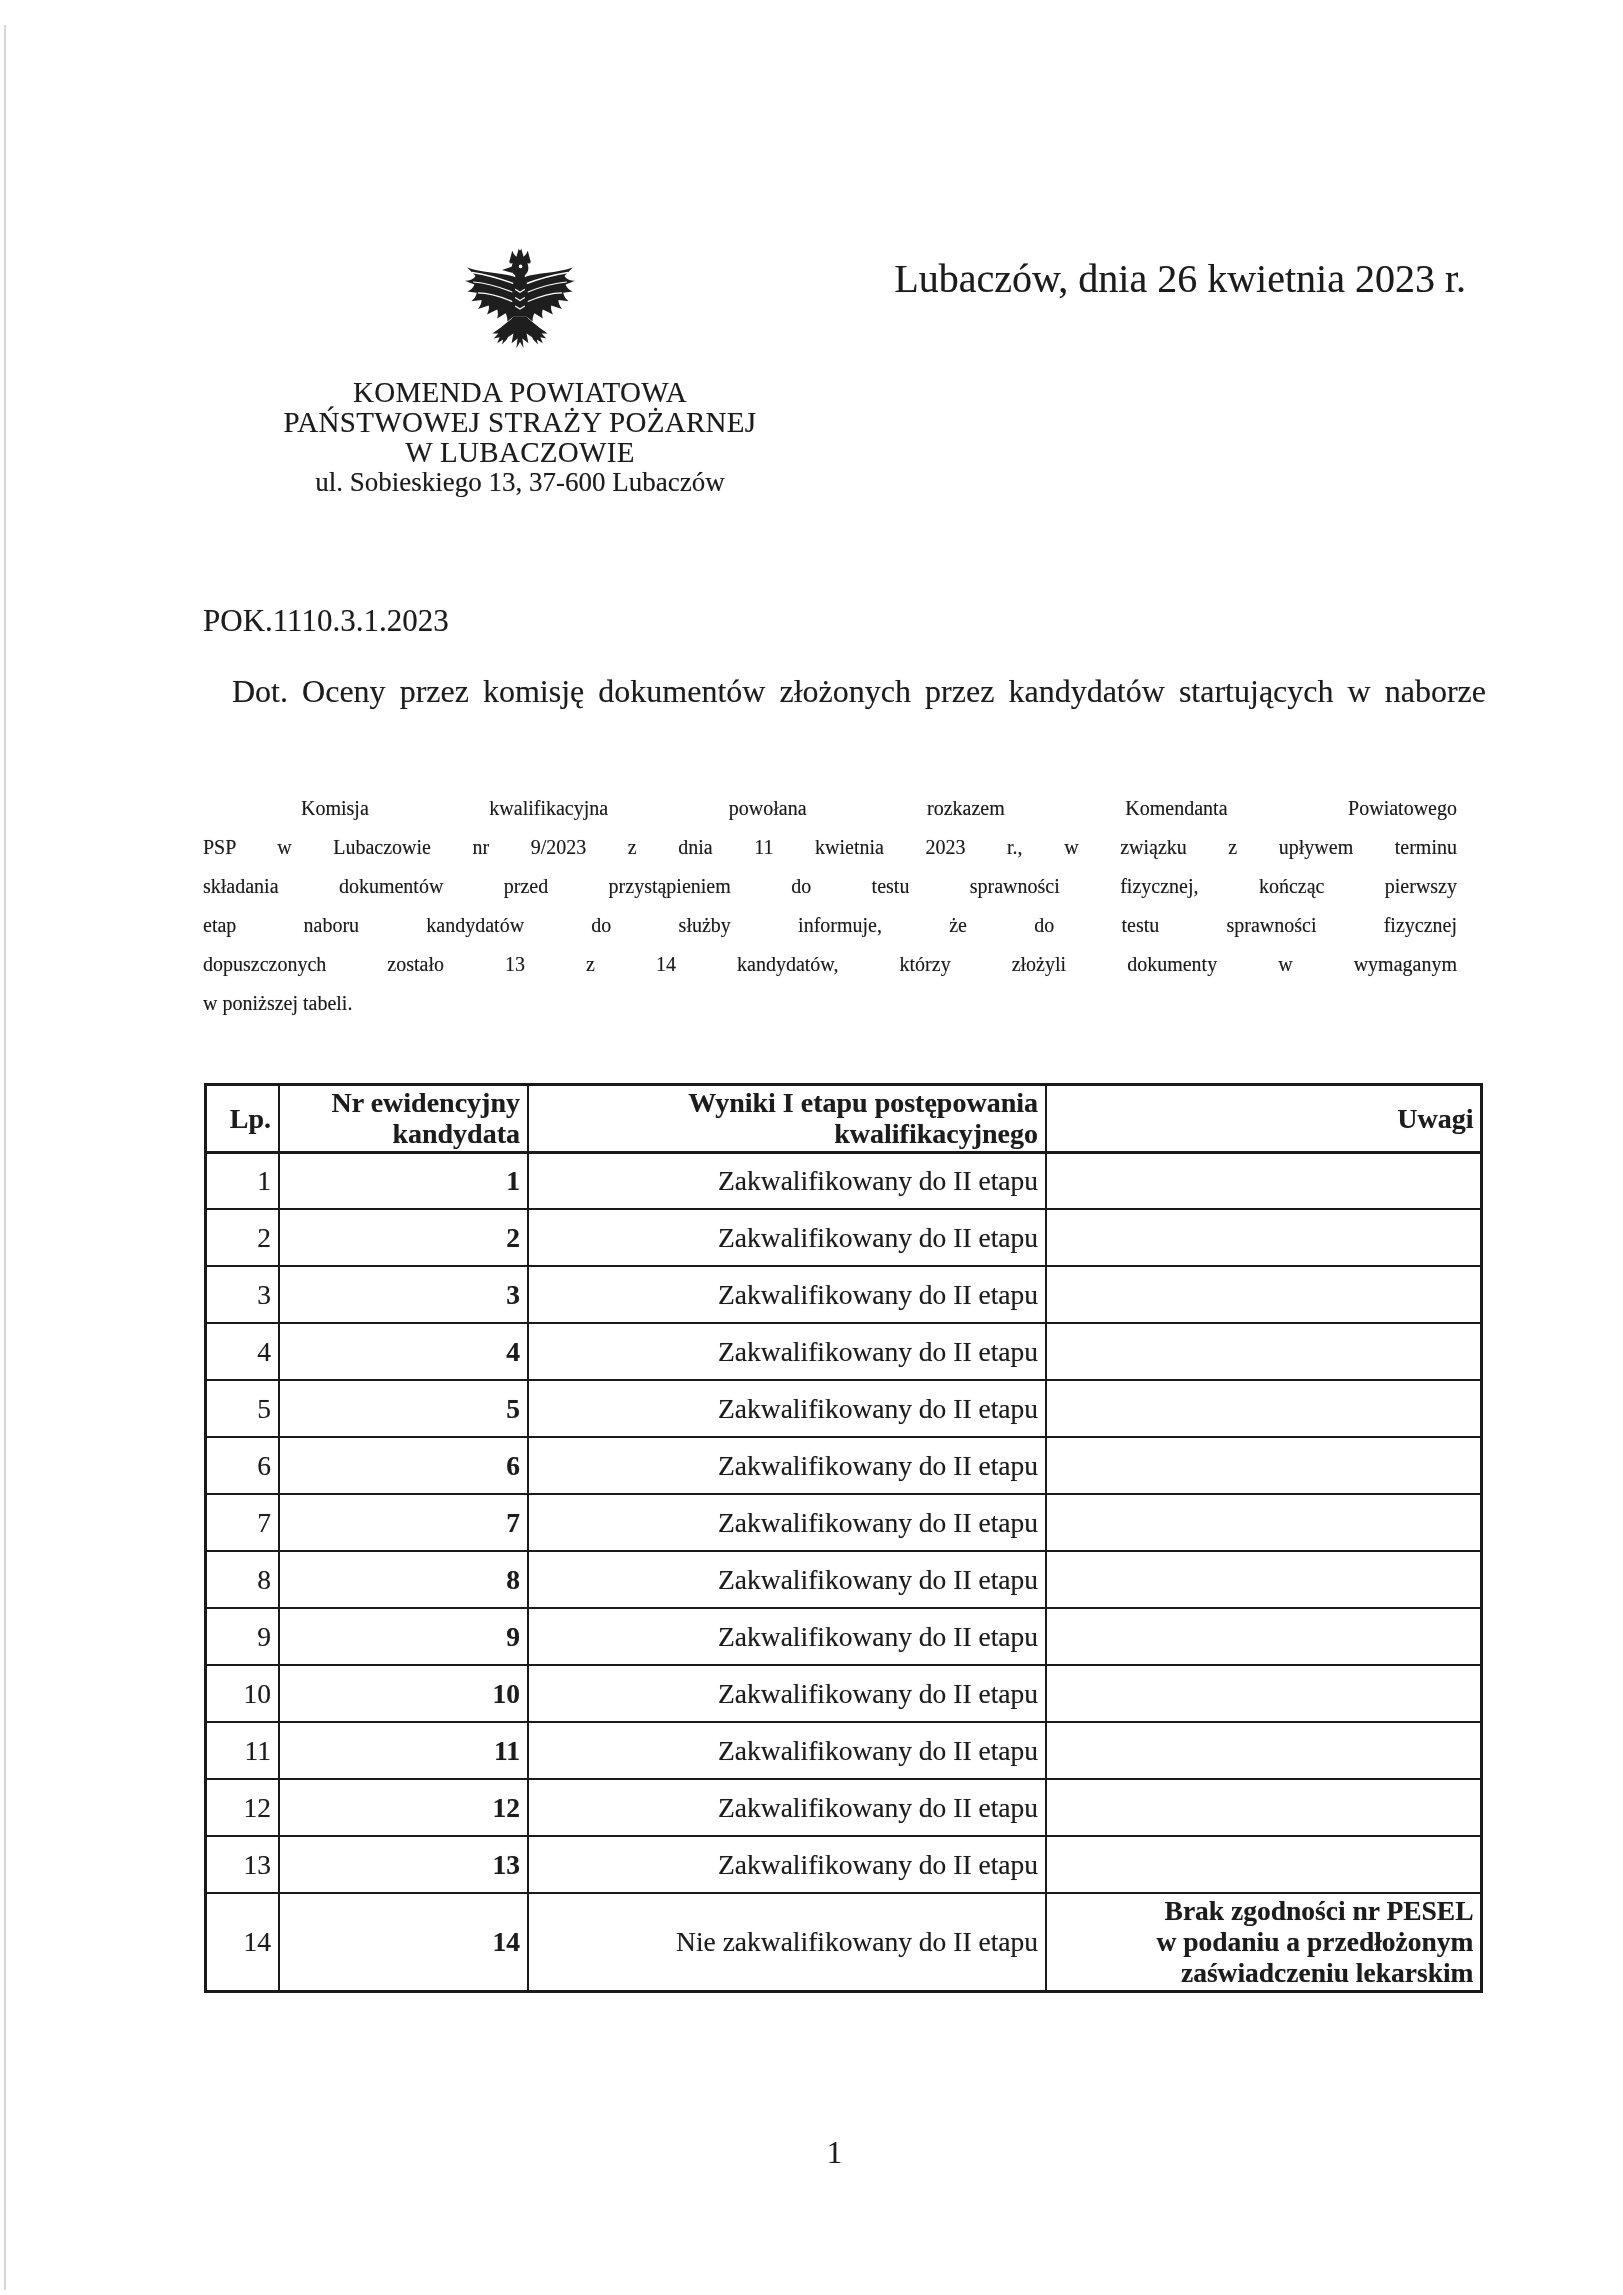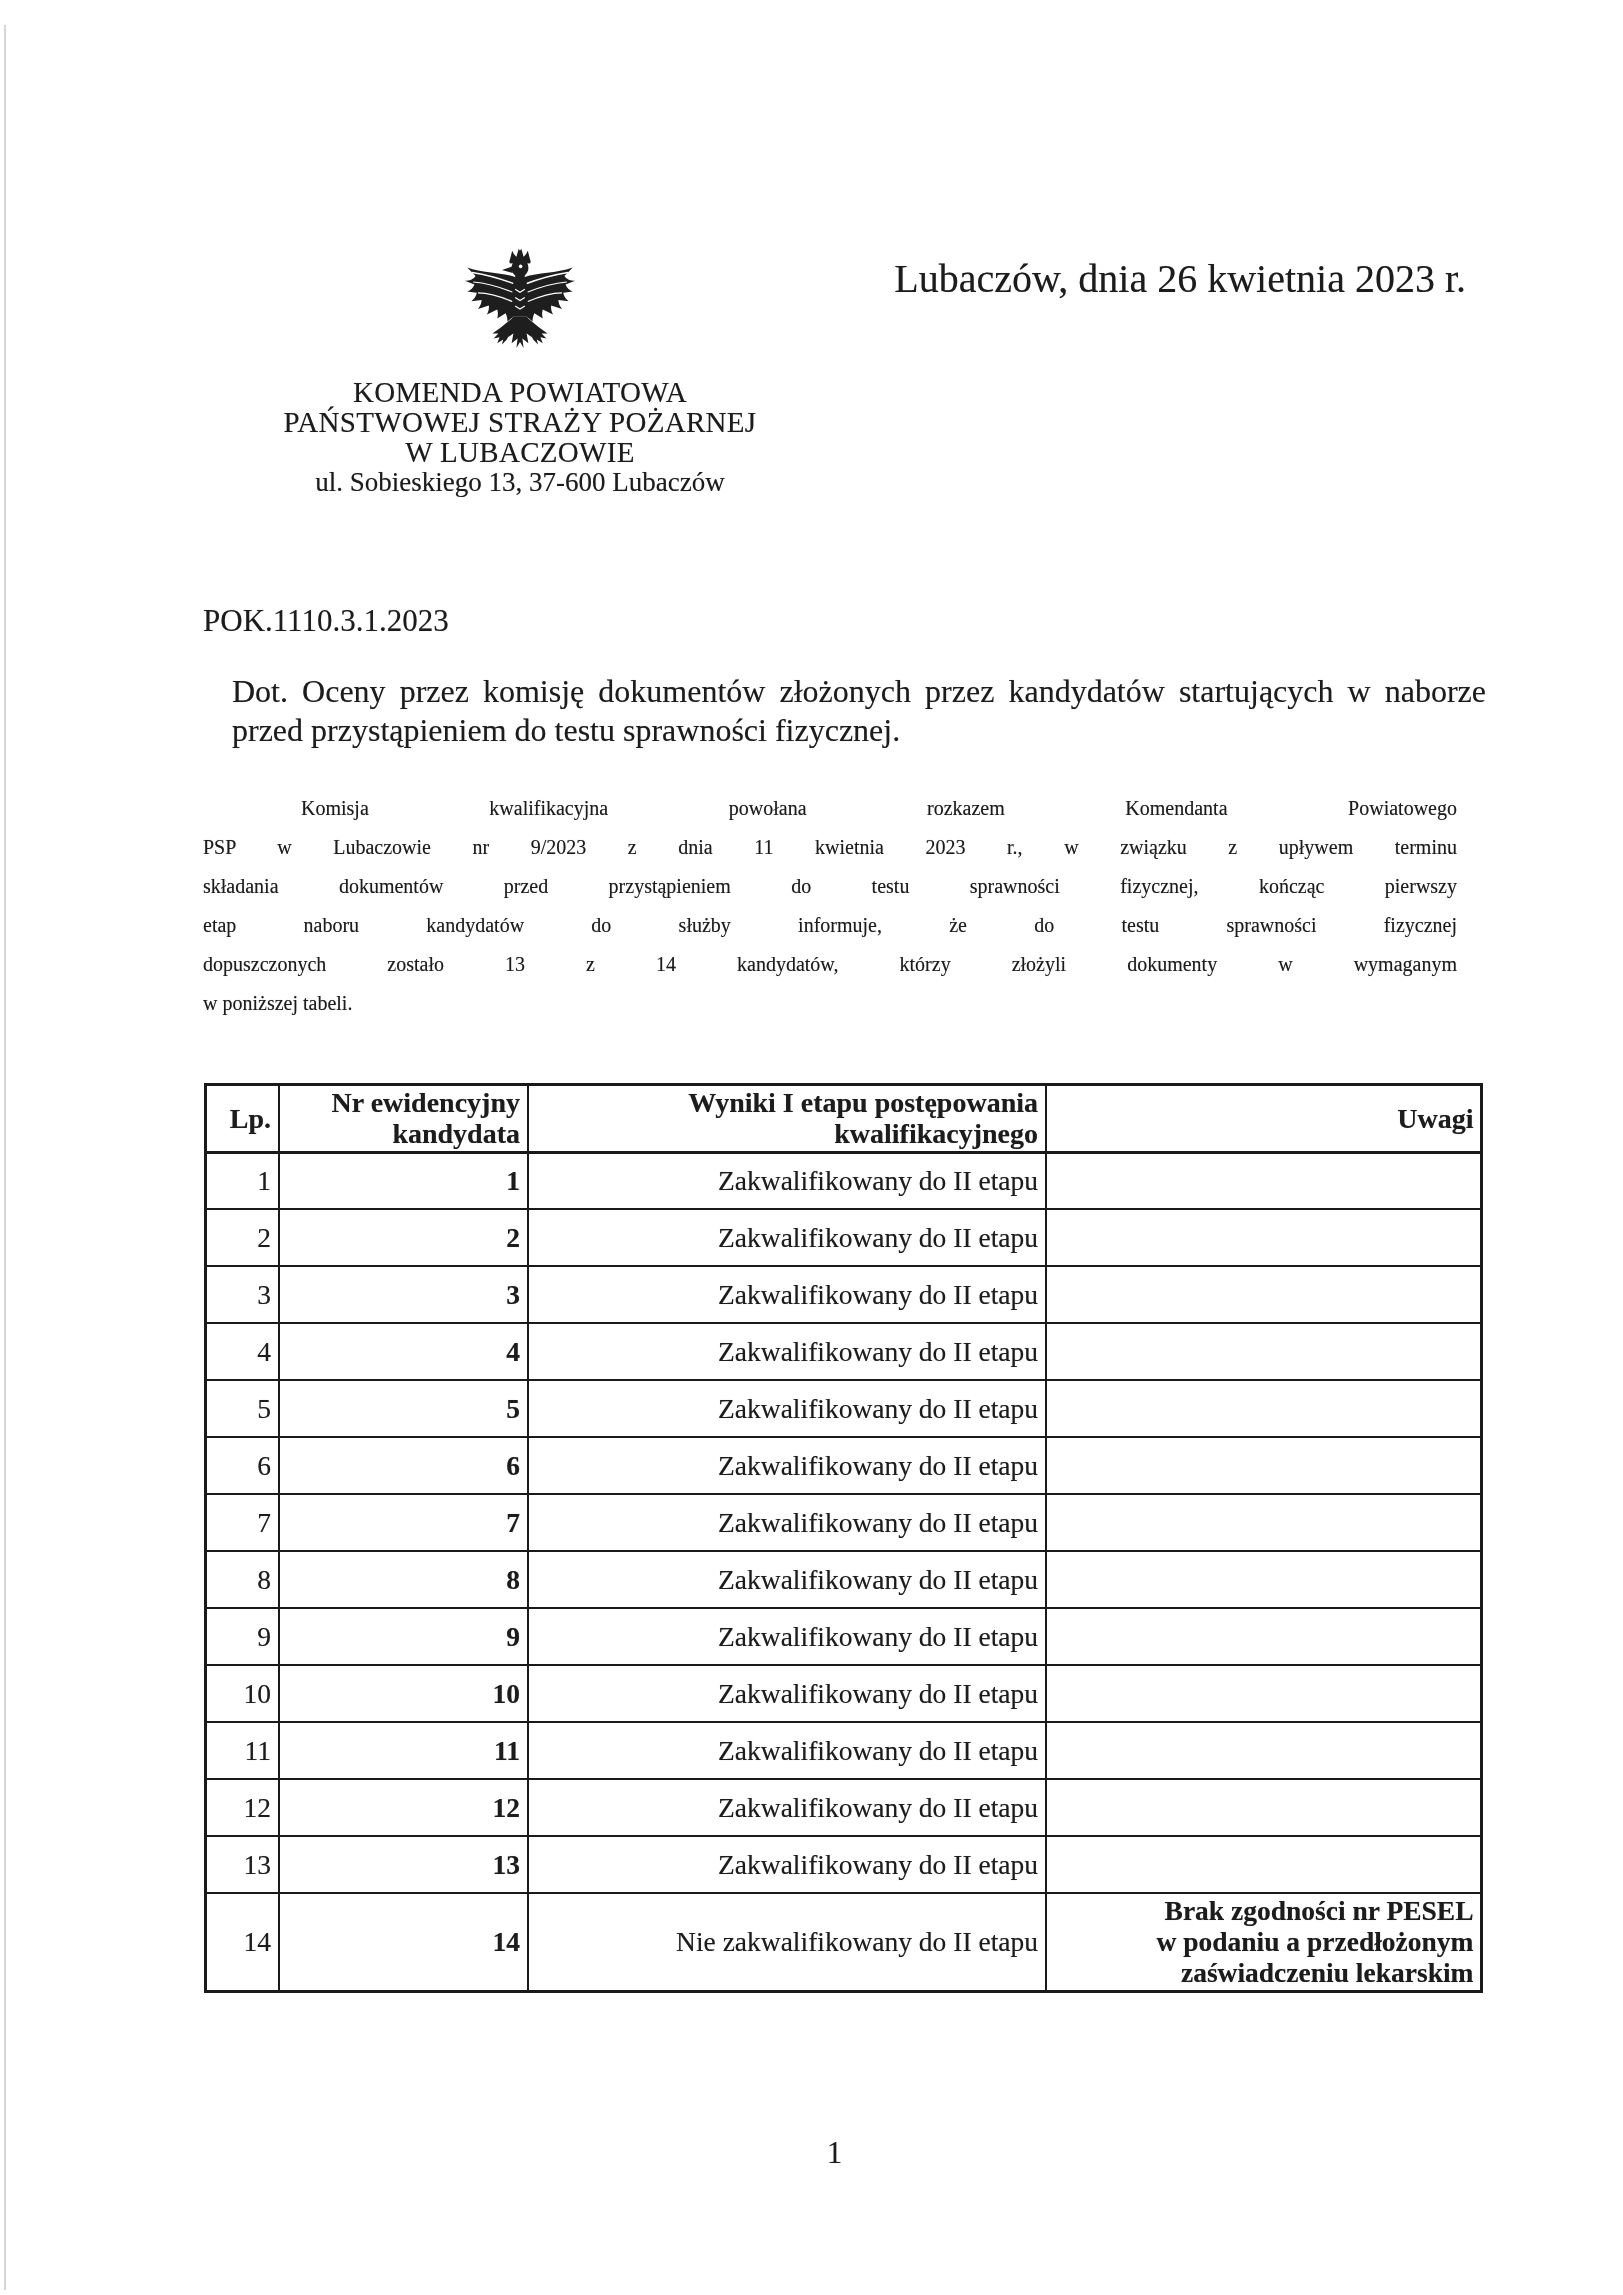--- a/index.html
+++ b/index.html
@@ -107,21 +107,20 @@
   <div class="org-line ink">KOMENDA POWIATOWA</div>
   <div class="org-line ink">PAŃSTWOWEJ STRAŻY POŻARNEJ</div>
   <div class="org-line ink">W LUBACZOWIE</div>
   <div class="org-address ink">ul. Sobieskiego 13, 37-600 Lubaczów</div>
 </div>
 
 <div class="ref-number ink">POK.1110.3.1.2023</div>
 
 <div class="subject">
   <div class="just ink">Dot. Oceny przez komisję dokumentów złożonych przez kandydatów startujących w naborze</div>
-  <div class="ink">przed przystąpieniem do testu sprawności fizycznej.</div>
 </div>
 
 <div class="paragraph">
   <div class="just indent ink">Komisja kwalifikacyjna powołana rozkazem Komendanta Powiatowego</div>
   <div class="just ink">PSP w Lubaczowie nr 9/2023 z dnia 11 kwietnia 2023 r., w związku z upływem terminu</div>
   <div class="just ink">składania dokumentów przed przystąpieniem do testu sprawności fizycznej, kończąc pierwszy</div>
   <div class="just ink">etap naboru kandydatów do służby informuje, że do testu sprawności fizycznej</div>
   <div class="just ink">dopuszczonych zostało 13 z 14 kandydatów, którzy złożyli dokumenty w wymaganym</div>
   <div class="ink">w poniższej tabeli.</div>
 </div>

